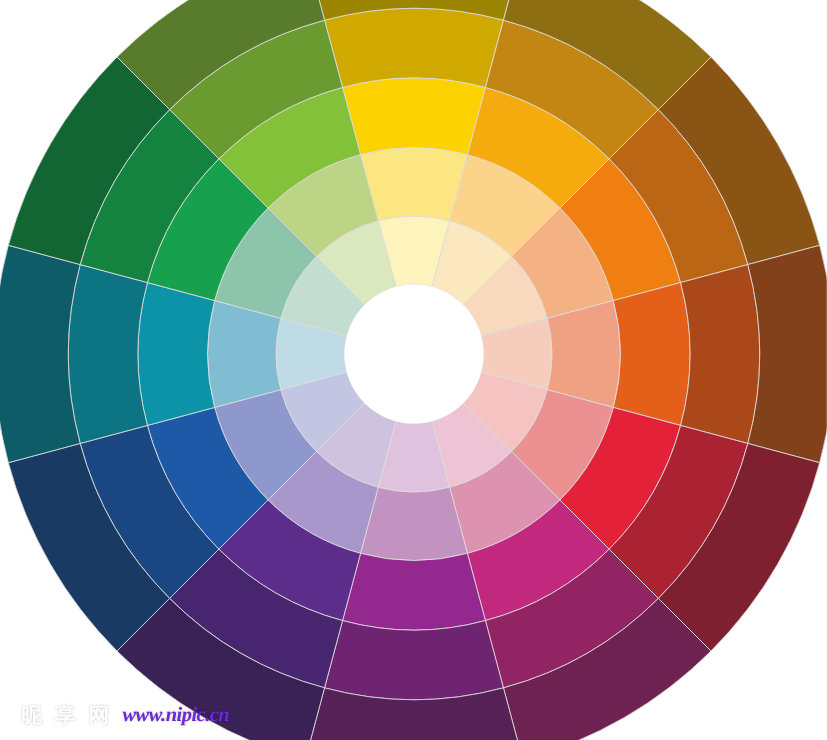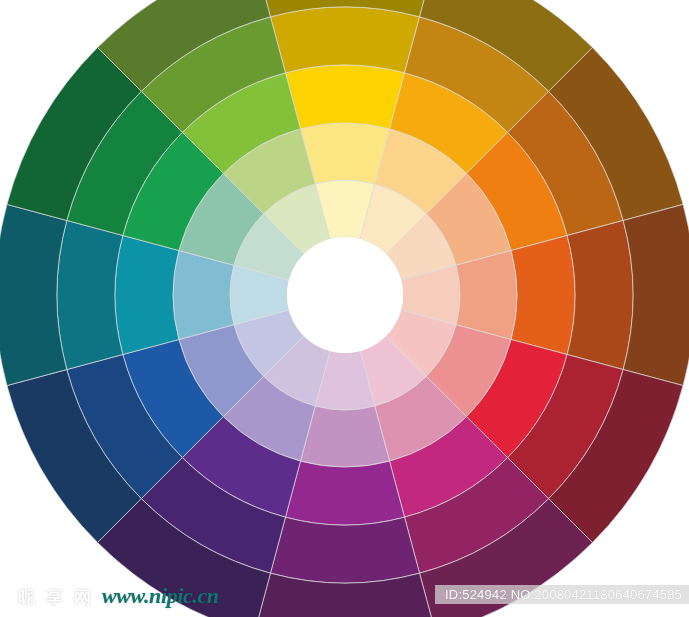--- a/index.html
+++ b/index.html
@@ -57,25 +57,25 @@
     color: #ffffff;
     font-family: "DejaVu Sans", sans-serif;
     font-size: 17px;
     line-height: 22px;
     text-align: center;
     font-weight: bold;
     box-sizing: border-box;
     text-shadow: 0 0 2px rgba(0,0,0,.25);
   }
   #site-url {
-    color: #0f766e;
+    color: #6d28d9;
     font-family: "Liberation Serif", serif;
     font-style: italic;
     font-weight: bold;
-    font-size: 22px;
+    font-size: 17px;
     letter-spacing: -0.4px;
     text-shadow: 0 0 2px rgba(0,0,0,.25);
     white-space: nowrap;
   }
   #id-watermark {
     position: absolute;
     right: 0px;
     bottom: 13px;
     height: 19px;
     line-height: 19px;
@@ -428,17 +428,16 @@
 
     <div id="site-watermark">
       <div id="cn-logo">
         <span class="cn-box">昵</span>
         <span class="cn-box">享</span>
         <span class="cn-box">网</span>
       </div>
       <span id="site-url">www.nipic.cn</span>
     </div>
 
-    <div id="id-watermark">ID:524942 NO:20080421180640674585</div>
 
   </div>
 
 </div>
 
 </body></html>

